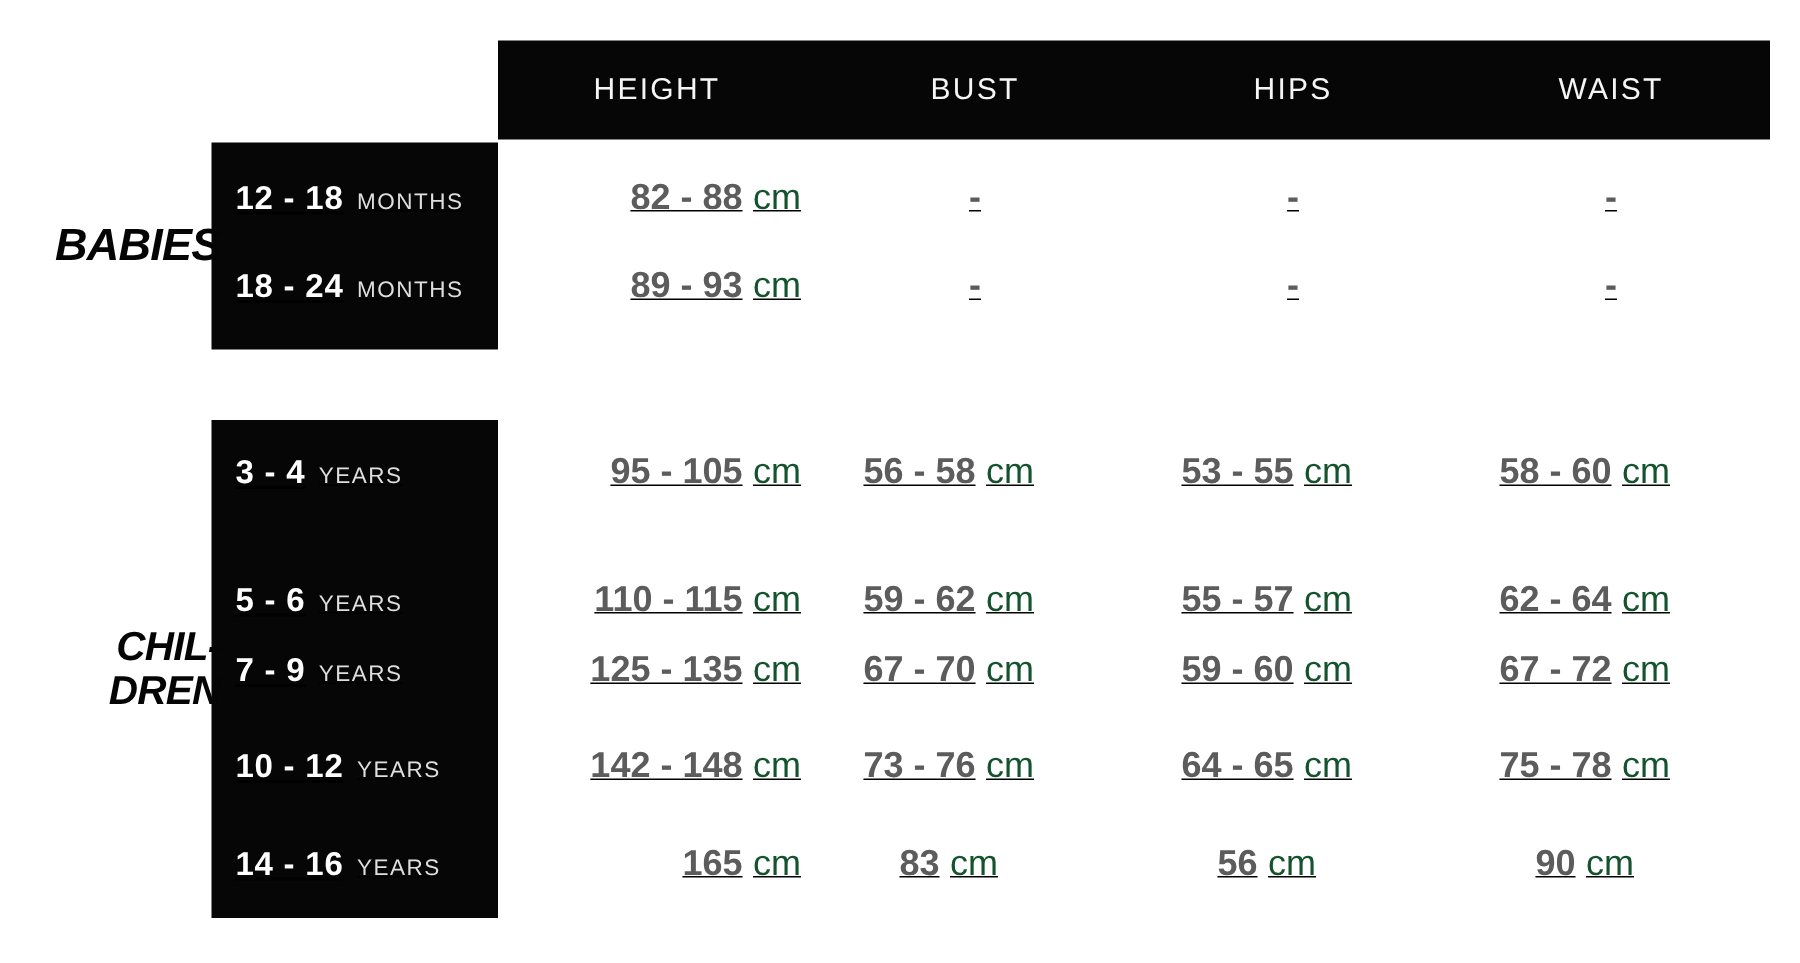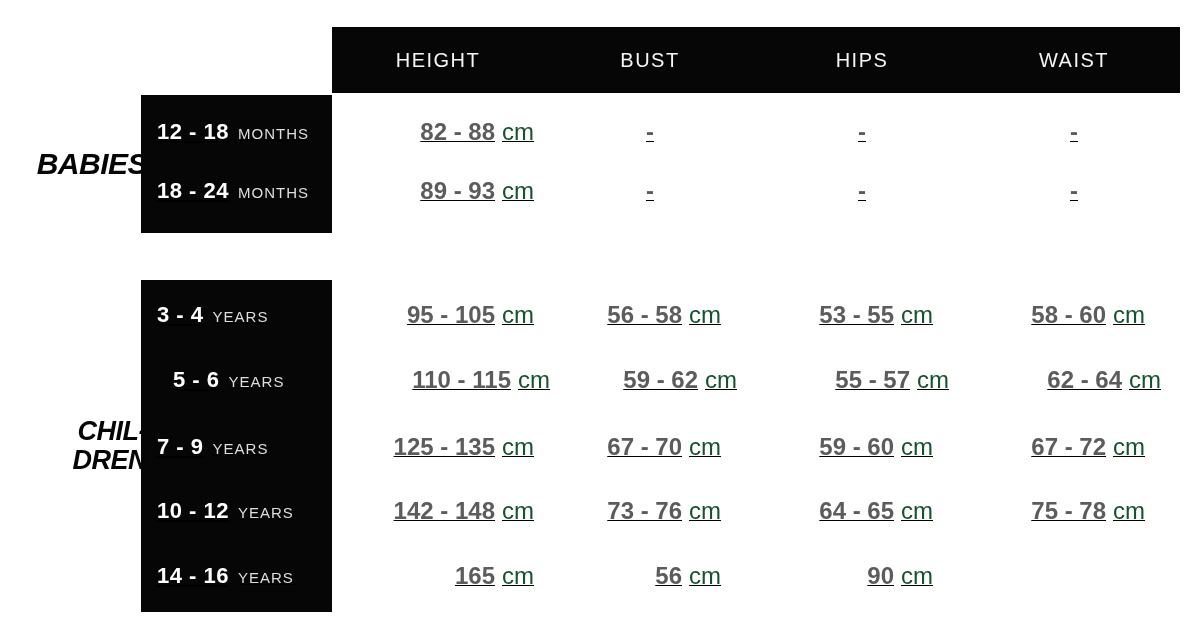--- a/index.html
+++ b/index.html
@@ -87,21 +87,21 @@
     letter-spacing: 1px;
     margin-left: 9px;
     white-space: nowrap;
   }
   .cell {
     box-sizing: border-box;
     text-align: right;
     white-space: nowrap;
   }
   .cell.col1 { padding-right: 10px; }
-  .cell.col2, .cell.col3, .cell.col4 { padding-right: 35px; }
+  .cell.col2, .cell.col3, .cell.col4 { padding-right: 35px; text-align: center; }
   .cell.dash { text-align: center; padding-right: 0; }
   .val {
     color: #5c5c5c;
     font-weight: bold;
     font-size: 24px;
   }
   .unit {
     color: #14532d;
     font-weight: normal;
     font-size: 24px;
@@ -157,21 +157,21 @@
     <div class="age-cell">
       <span class="age-range">3 - 4</span>
       <span class="age-unit">YEARS</span>
     </div>
     <div class="cell col1"><span class="val">95 - 105</span><span class="unit">cm</span></div>
     <div class="cell col2"><span class="val">56 - 58</span><span class="unit">cm</span></div>
     <div class="cell col3"><span class="val">53 - 55</span><span class="unit">cm</span></div>
     <div class="cell col4"><span class="val">58 - 60</span><span class="unit">cm</span></div>
   </div>
 
-  <div class="row" style="top: 350px; padding-left: 16px;">
+  <div class="row" style="top: 370px;">
     <div class="age-cell">
       <span class="age-range">5 - 6</span>
       <span class="age-unit">YEARS</span>
     </div>
     <div class="cell col1"><span class="val">110 - 115</span><span class="unit">cm</span></div>
     <div class="cell col2"><span class="val">59 - 62</span><span class="unit">cm</span></div>
     <div class="cell col3"><span class="val">55 - 57</span><span class="unit">cm</span></div>
     <div class="cell col4"><span class="val">62 - 64</span><span class="unit">cm</span></div>
   </div>
 
@@ -196,16 +196,17 @@
     <div class="cell col3"><span class="val">64 - 65</span><span class="unit">cm</span></div>
     <div class="cell col4"><span class="val">75 - 78</span><span class="unit">cm</span></div>
   </div>
 
   <div class="row" style="top: 546px;">
     <div class="age-cell">
       <span class="age-range">14 - 16</span>
       <span class="age-unit">YEARS</span>
     </div>
     <div class="cell col1"><span class="val">165</span><span class="unit">cm</span></div>
+    <div class="cell col2"><span class="val">83</span><span class="unit">cm</span></div>
     <div class="cell col3"><span class="val">56</span><span class="unit">cm</span></div>
     <div class="cell col4"><span class="val">90</span><span class="unit">cm</span></div>
   </div>
 </div>
 
 </body></html>

